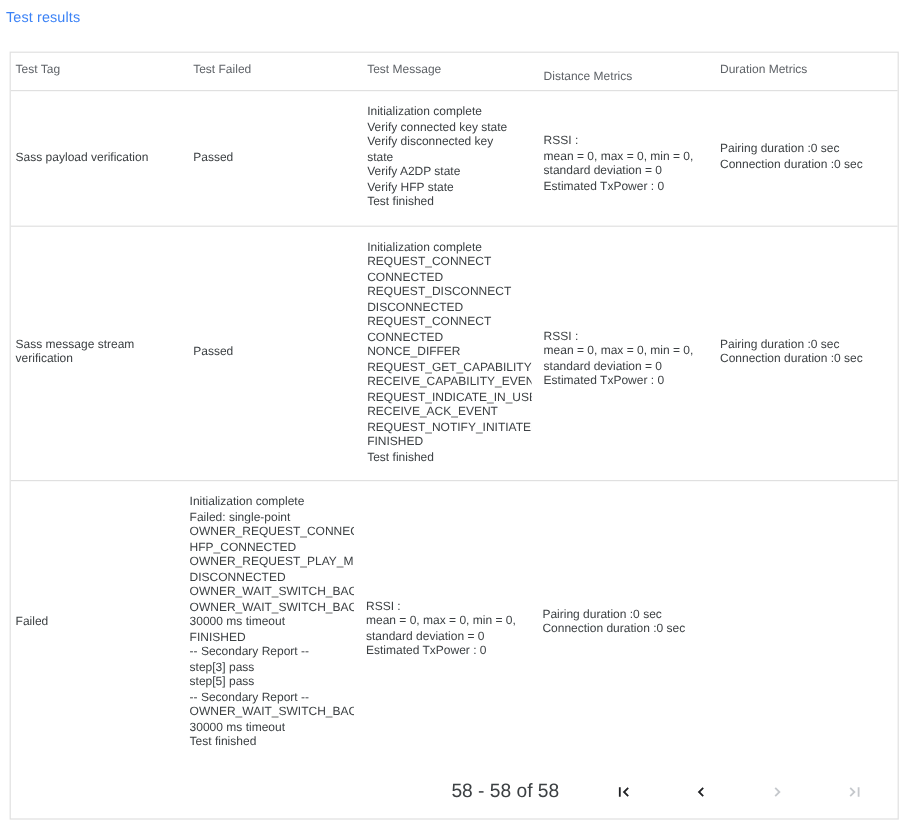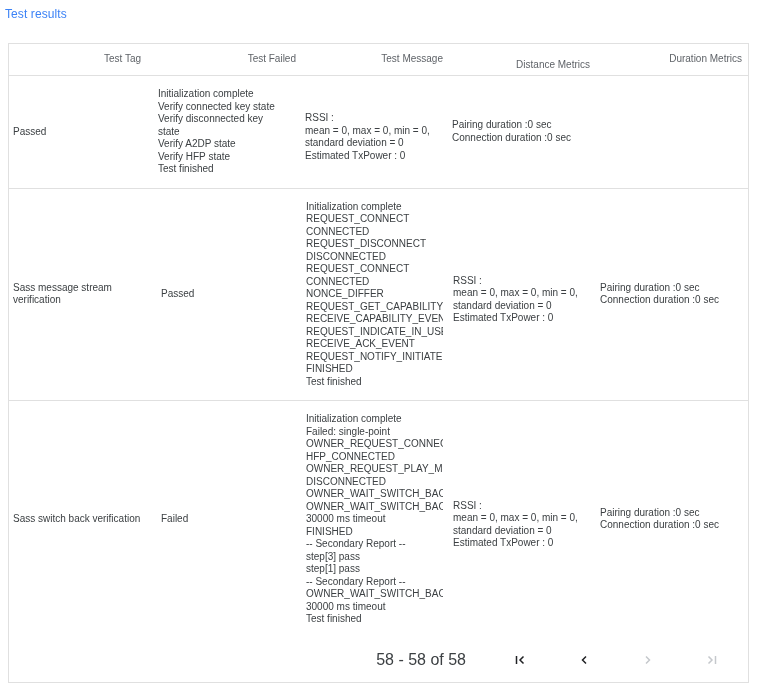--- a/index.html
+++ b/index.html
@@ -40,21 +40,21 @@
   .header-row {
     height: 32px;
     color: #5f6368;
   }
 
   .cell {
     padding: 12px 6px 12px 4px;
     line-height: 12.5px;
     overflow: hidden;
   }
-  .header-row .cell { padding-top: 0; padding-bottom: 0; white-space: nowrap; text-align: right; }
+  .header-row .cell { padding-top: 0; padding-bottom: 0; white-space: nowrap; }
 
   .c-tag      { width: 148px; padding-right: 16px; }
   .c-status   { width: 145px; }
   .c-message  { width: 147px; }
   .c-distance { width: 147px; margin-top: 11px; }
   .c-duration { flex: 1; }
 
   .line {
     white-space: nowrap;
     overflow: hidden;
@@ -98,20 +98,21 @@
 
     <div class="t-row header-row">
       <div class="cell c-tag">Test Tag</div>
       <div class="cell c-status">Test Failed</div>
       <div class="cell c-message">Test Message</div>
       <div class="cell c-distance">Distance Metrics</div>
       <div class="cell c-duration">Duration Metrics</div>
     </div>
 
     <div class="t-row">
+      <div class="cell c-tag">Sass payload verification</div>
       <div class="cell c-status">Passed</div>
       <div class="cell c-message">
           <div class="line">Initialization complete</div>
           <div class="line">Verify connected key state</div>
           <div class="line">Verify disconnected key</div>
           <div class="line">state</div>
           <div class="line">Verify A2DP state</div>
           <div class="line">Verify HFP state</div>
           <div class="line">Test finished</div>
         </div>
@@ -153,36 +154,35 @@
           <div class="line">standard deviation = 0</div>
           <div class="line">Estimated TxPower : 0</div>
         </div>
       <div class="cell c-duration">
           <div class="line">Pairing duration :0 sec</div>
           <div class="line">Connection duration :0 sec</div>
         </div>
     </div>
 
     <div class="t-row last">
-      <div class="cell c-tag">Sass switch back verification</div>
       <div class="cell c-status">Failed</div>
       <div class="cell c-message">
           <div class="line">Initialization complete</div>
           <div class="line">Failed: single-point</div>
           <div class="line">OWNER_REQUEST_CONNECT</div>
           <div class="line">HFP_CONNECTED</div>
           <div class="line">OWNER_REQUEST_PLAY_MED</div>
           <div class="line">DISCONNECTED</div>
           <div class="line">OWNER_WAIT_SWITCH_BACK</div>
           <div class="line">OWNER_WAIT_SWITCH_BACK</div>
           <div class="line">30000 ms timeout</div>
           <div class="line">FINISHED</div>
           <div class="line">-- Secondary Report --</div>
           <div class="line">step[3] pass</div>
-          <div class="line">step[1] pass</div>
+          <div class="line">step[5] pass</div>
           <div class="line">-- Secondary Report --</div>
           <div class="line">OWNER_WAIT_SWITCH_BACK</div>
           <div class="line">30000 ms timeout</div>
           <div class="line">Test finished</div>
         </div>
       <div class="cell c-distance">
           <div class="line">RSSI :</div>
           <div class="line">mean = 0, max = 0, min = 0,</div>
           <div class="line">standard deviation = 0</div>
           <div class="line">Estimated TxPower : 0</div>

